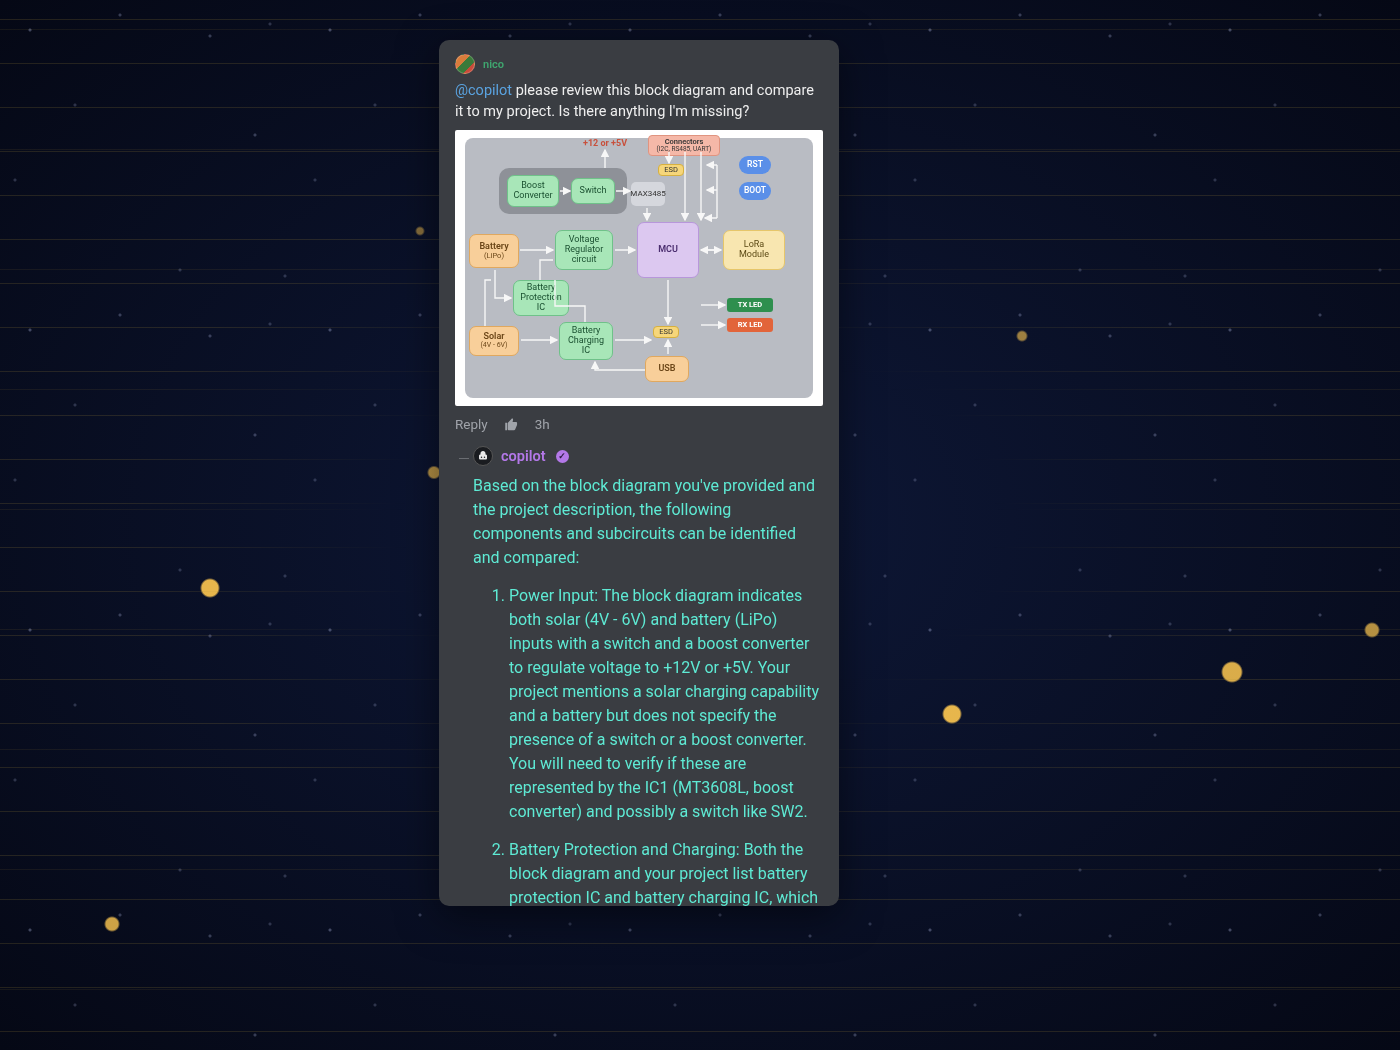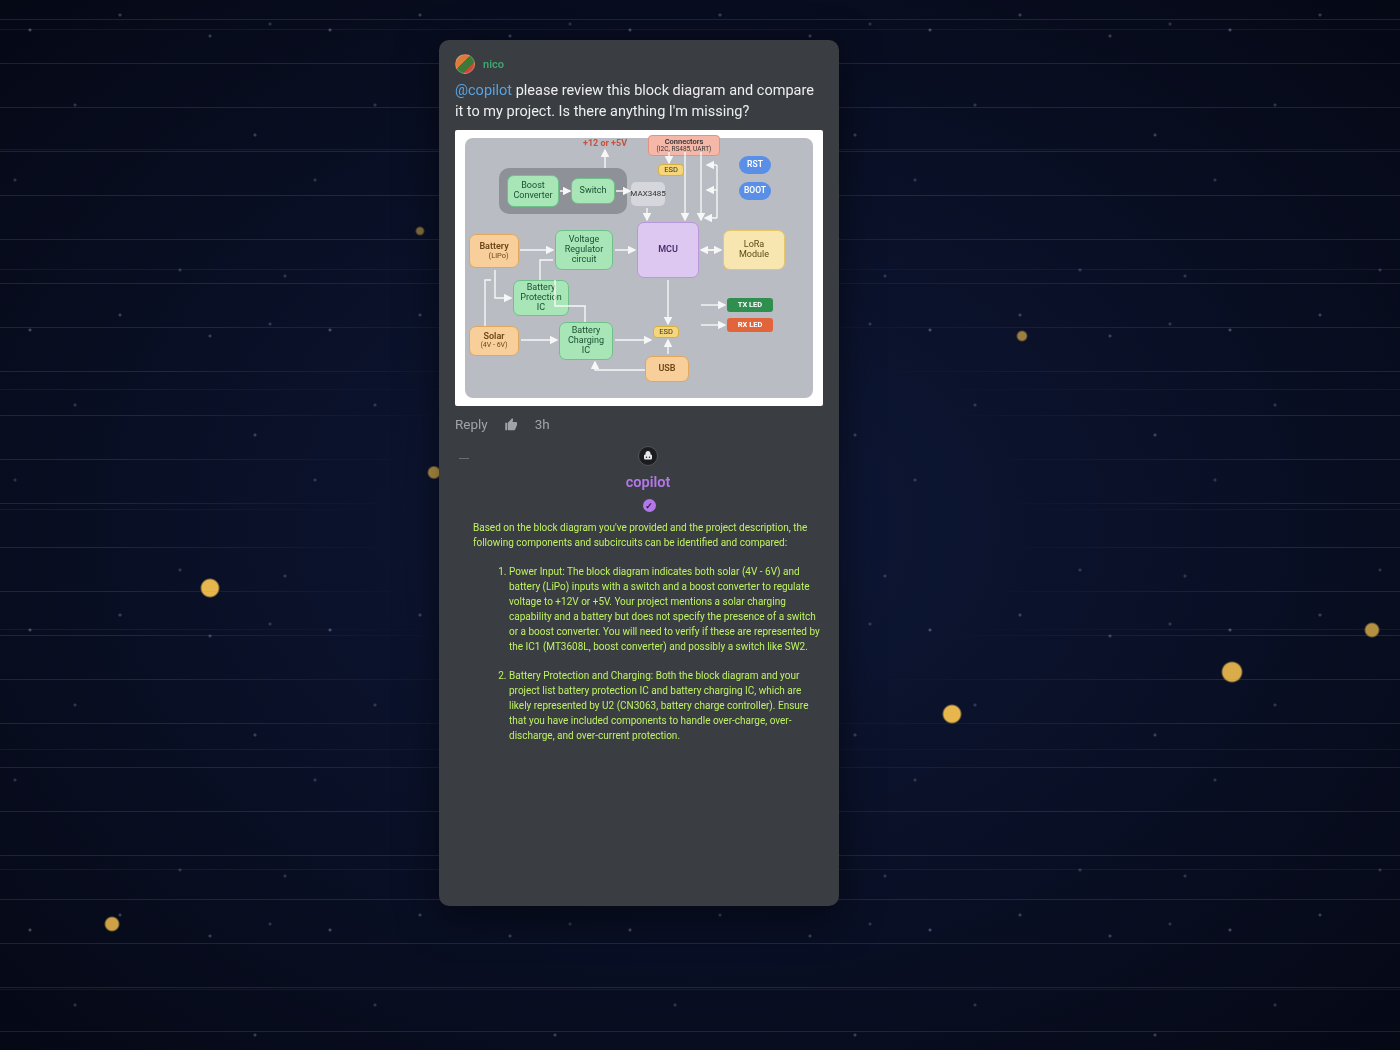--- a/index.html
+++ b/index.html
@@ -110,36 +110,36 @@
 
   .msg-actions { display:flex; gap:16px; align-items:center; color:#a0a4aa; font-size:13.5px; margin-top:10px; }
   .msg-actions .act { cursor:pointer; }
   .thumb { width:15px; height:14px; display:inline-block; }
   .thumb svg { display:block; }
 
   .reply { margin-top:14px; padding-left:18px; position:relative; }
   .reply::before {
     content:""; position:absolute; left:4px; top:12px; width:10px; height:1px; background:#6a6d72;
   }
-  .reply .hdr { display:flex; align-items:center; gap:8px; margin-bottom:8px;flex-direction:column;}
+  .reply .hdr { display:flex; align-items:center; gap:8px; margin-bottom:8px;}
   .copilot-icon {
     width:20px; height:20px; border-radius:50%;
     background:#1a1c20; display:flex; align-items:center; justify-content:center;
     border:1px solid #555;
   }
   .copilot-icon svg { width:12px; height:12px; }
   .cp-name { color:#b378e8; font-weight:600; font-size:14.5px; }
   .badge {
     width:13px; height:13px; border-radius:50%;
     background:#b378e8; display:inline-flex; align-items:center; justify-content:center;
     margin-left:2px;
   }
   .badge::after { content:"✓"; color:#2a1840; font-size:9px; font-weight:800; }
 
-  .reply .body { font-size:10px; line-height:1.5; color:#bef264; }
+  .reply .body { font-size:16px; line-height:1.5; color:#5eead4; }
   .reply ol { margin:14px 0 0 0; padding-left:36px; }
   .reply li { margin-bottom:14px; }
   .reply b { font-weight:400; }
 </style>
 </head>
 <body>
 
 <div class="bg"></div>
 
 <div class="panel">
@@ -165,21 +165,21 @@
       <div class="grp" style="left:44px; top:38px; width:128px; height:46px;"></div>
       <div class="blk b-green" style="left:52px; top:45px; width:52px; height:32px;">Boost Converter</div>
       <div class="blk b-green" style="left:116px; top:48px; width:44px; height:26px;">Switch</div>
 
       <div class="blk" style="left:176px; top:52px; width:34px; height:24px; background:#d5d7dd; border-radius:5px; font-size:8px;">MAX3485</div>
       <div class="blk b-esd" style="left:203px; top:34px; width:22px;">ESD</div>
 
       <div class="blk b-blue" style="left:284px; top:26px; width:32px; height:18px;">RST</div>
       <div class="blk b-blue" style="left:284px; top:52px; width:32px; height:18px;">BOOT</div>
 
-      <div class="blk b-orange" style="left:14px; top:104px; width:50px; height:34px;text-align:right;">
+      <div class="blk b-orange" style="left:14px; top:104px; width:50px; height:34px;">
         <div>
           <div style="font-weight:600">Battery</div>
           <div style="font-size:7.5px">(LiPo)</div>
         </div>
       </div>
       <div class="blk b-green" style="left:100px; top:100px; width:58px; height:40px;">Voltage Regulator circuit</div>
       <div class="blk b-purple" style="left:182px; top:92px; width:62px; height:56px; font-weight:600;">MCU</div>
       <div class="blk b-yell" style="left:268px; top:100px; width:62px; height:40px;">LoRa Module</div>
 
       <div class="blk b-green" style="left:58px; top:150px; width:56px; height:36px;">Battery Protection IC</div>

